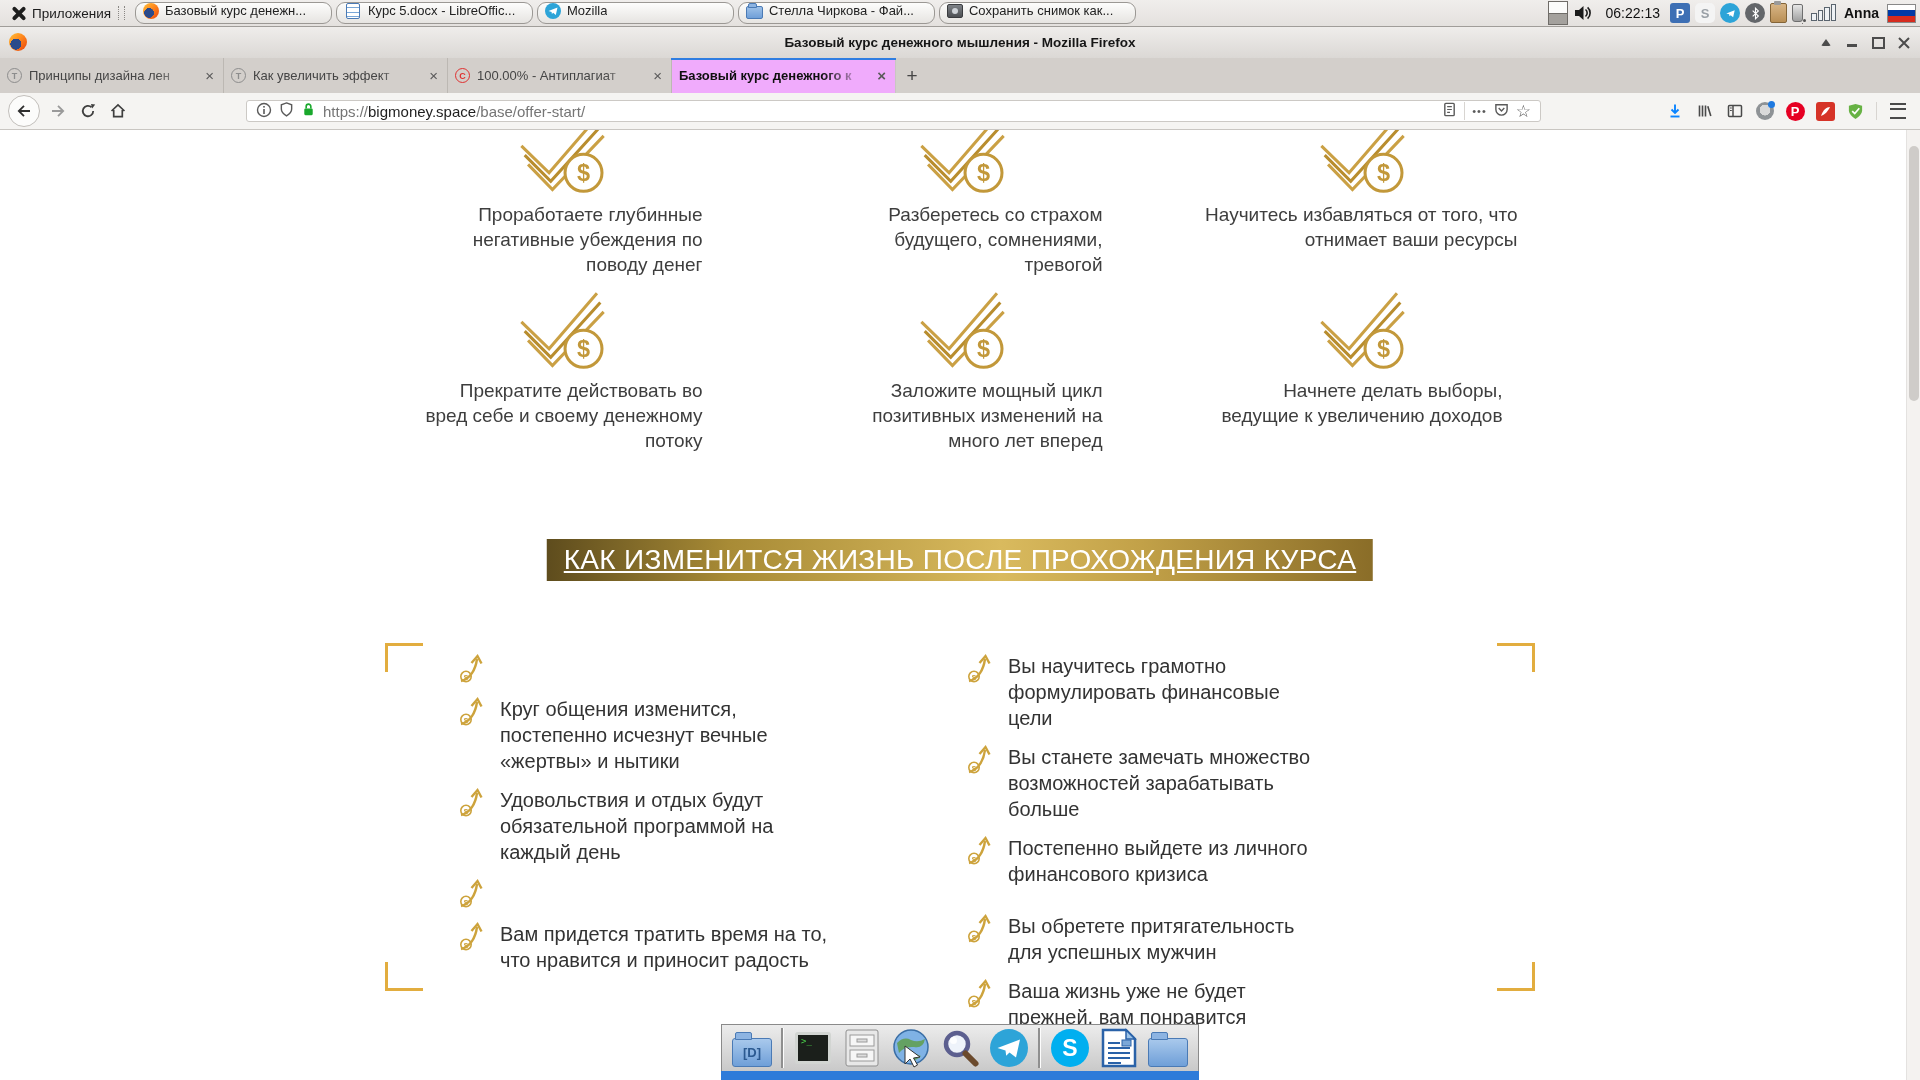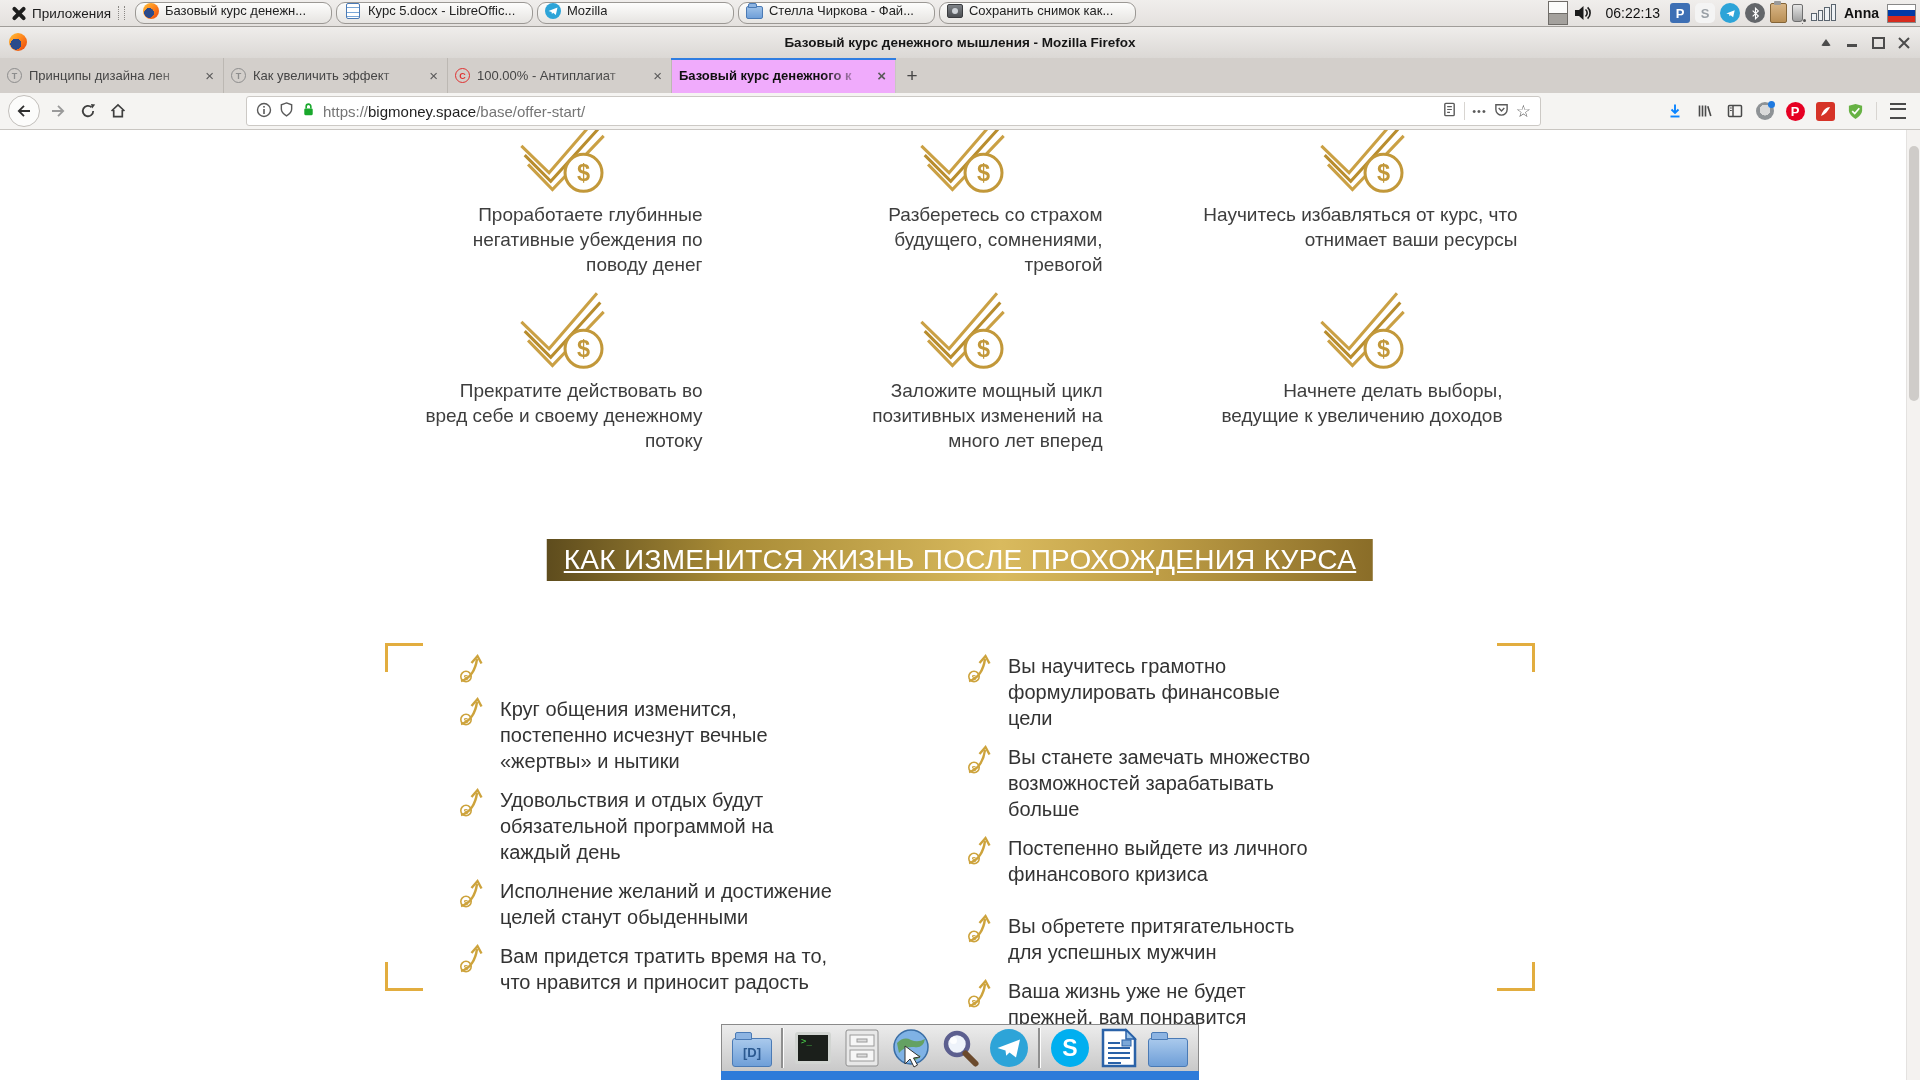--- a/index.html
+++ b/index.html
@@ -73,21 +73,21 @@
   .tab-close{font-size:15px;color:#5a5a5a;line-height:1;padding:1px 2px;}
   .fav{width:15px;height:15px;flex:none;border-radius:50%;border:1.8px solid #8d8d8d;color:#8d8d8d;display:grid;place-items:center;
     font-size:9px;font-weight:bold;box-sizing:border-box;}
   .fav.red{border-color:#e03131;color:#e03131;}
   .newtab{width:32px;display:grid;place-items:center;font-size:19px;color:#454545;}
 
   .navbar{position:absolute;top:93px;left:0;right:0;height:37px;background:#f5f4f2;border-bottom:1px solid #c9c6c2;
     display:flex;align-items:center;padding:0 8px;box-sizing:border-box;gap:2px;}
   .nav-btn{width:28px;height:28px;display:grid;place-items:center;border-radius:3px;}
   .back-btn{width:32px;height:32px;border-radius:50%;background:#fcfcfb;border:1px solid #c2bfbb;box-sizing:border-box;margin-right:2px;}
-  .urlbar{height:30px;flex:1;margin:0 118px 0 112px;background:#fff;border:1px solid #ccc9c5;border-radius:3px;
+  .urlbar{height:22px;flex:1;margin:0 118px 0 112px;background:#fff;border:1px solid #ccc9c5;border-radius:3px;
     display:flex;align-items:center;gap:7px;padding:0 9px;box-sizing:border-box;font-size:15px;}
   .url-text{flex:1;white-space:nowrap;overflow:hidden;}
   .url-dim{color:#757575;}
   .url-domain{color:#1f1f1f;}
   .url-div{width:1px;height:18px;background:#d8d5d1;}
   .star{font-size:17px;color:#5a5a5a;}
   .ext-circle{width:18px;height:18px;border-radius:50%;background:radial-gradient(circle at 50% 45%,#d9d9d9 0 40%,#8f9396 41% 100%);position:relative;}
   .ext-circle:after{content:'';position:absolute;right:-1px;top:-1px;width:7px;height:7px;border-radius:50%;background:#1f7ae0;}
   .pin-circle{width:19px;height:19px;border-radius:50%;background:#e60023;color:#fff;font-weight:bold;font-size:13px;display:grid;place-items:center;}
   .shot-ext{width:19px;height:19px;border-radius:3px;background:#d63327;display:grid;place-items:center;}
@@ -378,21 +378,21 @@
       <div class="bcell">
         <svg class="ck" viewBox="0 -8 120 100">
             <g fill="none">
               <path d="M14 30 L47 62 L104 -4" stroke="#caa044" stroke-width="3.6"></path>
               <path d="M18 41 L49 72 L108 7" stroke="#b88d2e" stroke-width="3.6"></path>
               <path d="M22 52 L51 82 L112 18" stroke="#caa044" stroke-width="3.6"></path>
             </g>
             <circle cx="88" cy="62" r="22" fill="#fff" stroke="#c2983a" stroke-width="3.6"></circle>
             <text x="88" y="72" text-anchor="middle" font-size="28" font-weight="bold" fill="#c2983a">$</text>
           </svg>
-        <div class="btext wide">Научитесь избавляться от курс, что отнимает ваши ресурсы</div>
+        <div class="btext wide">Научитесь избавляться от того, что отнимает ваши ресурсы</div>
       </div>
     </div>
 
     <div class="brow brow2">
       <div class="bcell">
         <svg class="ck" viewBox="0 -8 120 100">
             <g fill="none">
               <path d="M14 30 L47 62 L104 -4" stroke="#caa044" stroke-width="3.6"></path>
               <path d="M18 41 L49 72 L108 7" stroke="#b88d2e" stroke-width="3.6"></path>
               <path d="M22 52 L51 82 L112 18" stroke="#caa044" stroke-width="3.6"></path>
@@ -463,21 +463,20 @@
               </svg>
             <span>Удовольствия и отдых будут обязательной программой на каждый день</span>
           </div>
           <div class="item">
             <svg class="bu" viewBox="0 0 30 30">
                 <circle cx="9" cy="23.5" r="5.2" fill="#fff" stroke="#cda33c" stroke-width="1.6"></circle>
                 <text x="9" y="26.5" text-anchor="middle" font-size="8" font-weight="bold" fill="#cda33c">$</text>
                 <path d="M4 28 C 13 26 18.5 17 20 6" fill="none" stroke="#cda33c" stroke-width="2.4"></path>
                 <path d="M14.5 10 L20.5 3 L24.5 10.5" fill="none" stroke="#cda33c" stroke-width="2.4"></path>
               </svg>
-            <span>Исполнение желаний и достижение целей станут обыденными</span>
           </div>
           <div class="item">
             <svg class="bu" viewBox="0 0 30 30">
                 <circle cx="9" cy="23.5" r="5.2" fill="#fff" stroke="#cda33c" stroke-width="1.6"></circle>
                 <text x="9" y="26.5" text-anchor="middle" font-size="8" font-weight="bold" fill="#cda33c">$</text>
                 <path d="M4 28 C 13 26 18.5 17 20 6" fill="none" stroke="#cda33c" stroke-width="2.4"></path>
                 <path d="M14.5 10 L20.5 3 L24.5 10.5" fill="none" stroke="#cda33c" stroke-width="2.4"></path>
               </svg>
             <span>Вам придется тратить время на то, что нравится и приносит радость</span>
           </div>

